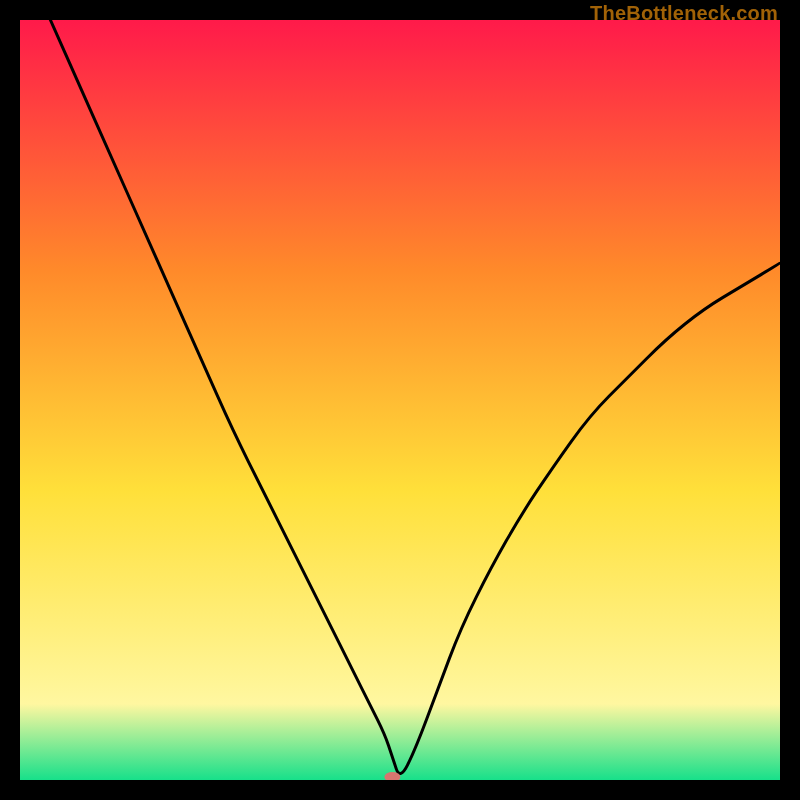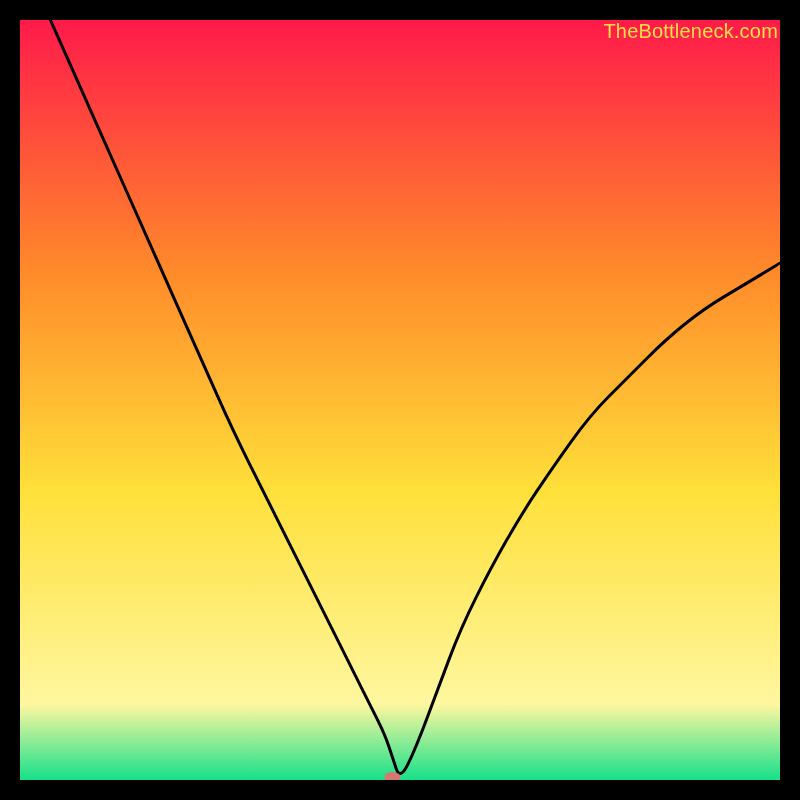--- a/index.html
+++ b/index.html
@@ -21,25 +21,25 @@
   }
   .plot-area {
     position: absolute;
     left: 0;
     top: 0;
     width: 760px;
     height: 760px;
   }
   .watermark {
     position: absolute;
-    top: 20px;
+    top: 2px;
     right: 22px;
-    color: #fde047;
+    color: #a16207;
     font-size: 20px;
-    font-weight: 400;
+    font-weight: 700;
     letter-spacing: 0.2px;
   }
 </style>
 </head>
 <body>
 
 <div class="frame">
   <svg class="plot-area" viewBox="0 0 760 760" preserveAspectRatio="none">
     <defs>
       <linearGradient id="bg-grad" x1="0" y1="0" x2="0" y2="1">

